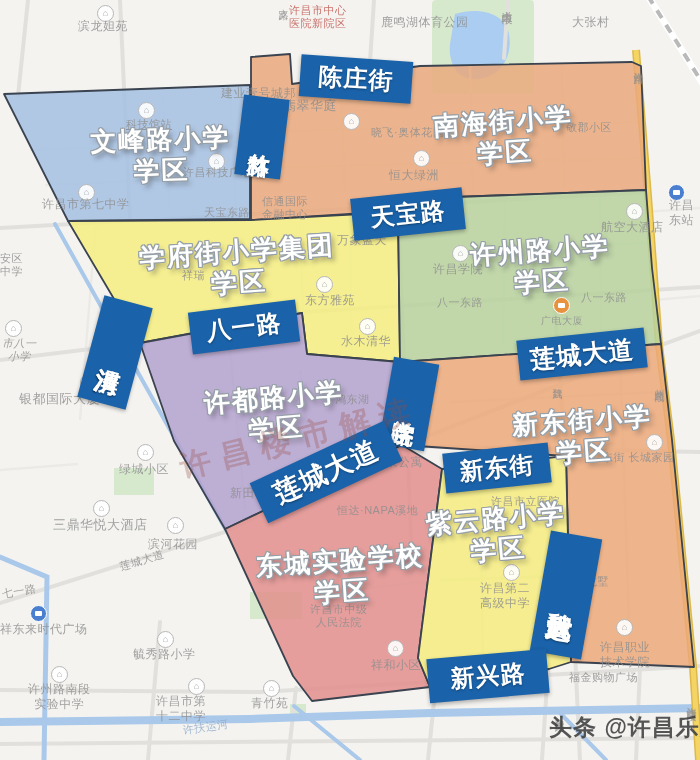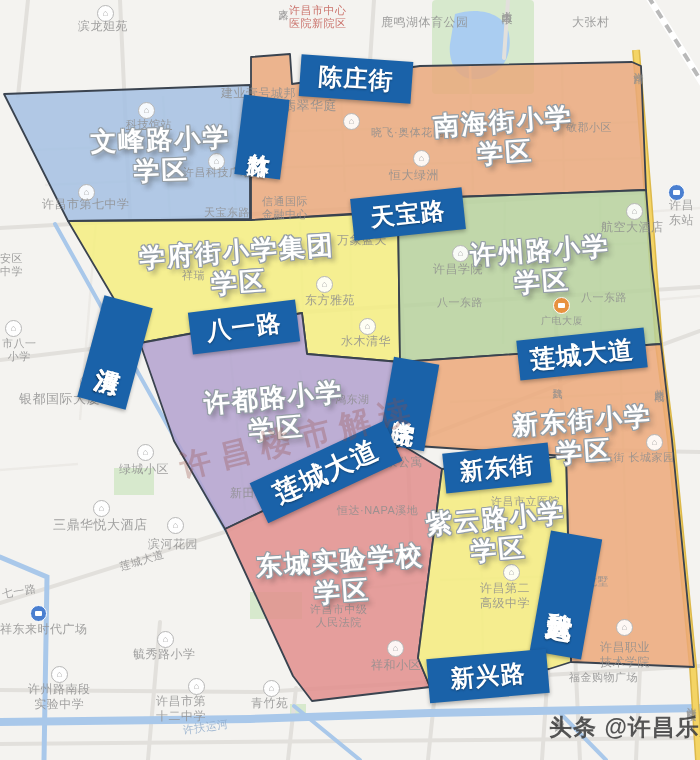--- a/index.html
+++ b/index.html
@@ -211,21 +211,21 @@
       <div class="plabel" style="left: 337px; top: 233px; font-size: 12px;">万象蓝天</div>
       <div class="plabel" style="left: 0px; top: 252px; font-size: 11px;">安区
 中学</div>
       <div class="plabel" style="left: 182px; top: 269px; font-size: 11px;">祥瑞</div>
       <div class="plabel" style="left: 305px; top: 293px; font-size: 12px;">东方雅苑</div>
       <div class="plabel" style="left: 433px; top: 262px; font-size: 12px;">许昌学院</div>
       <div class="plabel" style="left: 437px; top: 296px; font-size: 11px;">八一东路</div>
       <div class="plabel" style="left: 581px; top: 291px; font-size: 11px;">八一东路</div>
       <div class="plabel" style="left: 541px; top: 315px; font-size: 10px;">广电大厦</div>
       <div class="plabel" style="left: 341px; top: 334px; font-size: 12px;">水木清华</div>
-      <div class="plabel" style="left: 2px; top: 337px; font-size: 11px;">市八一
+      <div class="plabel" style="left: 2px; top: 337px; font-size: 11px; font-style: italic;">市八一
 小学</div>
       <div class="plabel" style="left: 19px; top: 391px; font-size: 13px;">银都国际大厦</div>
       <div class="plabel" style="left: 335px; top: 393px; font-size: 11px;">鸿东湖</div>
       <div class="plabel v" style="left: 633px; top: 64px; font-size: 10px;">许州路</div>
       <div class="plabel" style="left: 230px; top: 486px; font-size: 12px;">新田3</div>
       <div class="plabel" style="left: 373px; top: 455px; font-size: 12px;">温泉公寓</div>
       <div class="plabel" style="left: 337px; top: 504px; font-size: 11px;">恒达·NAPA溪地</div>
       <div class="plabel" style="left: 491px; top: 495px; font-size: 11px;">许昌市立医院</div>
       <div class="plabel" style="left: 602px; top: 451px; font-size: 11px;">东街 长城家园</div>
       <div class="plabel v" style="left: 552px; top: 380px; font-size: 10px;">魏武</div>

